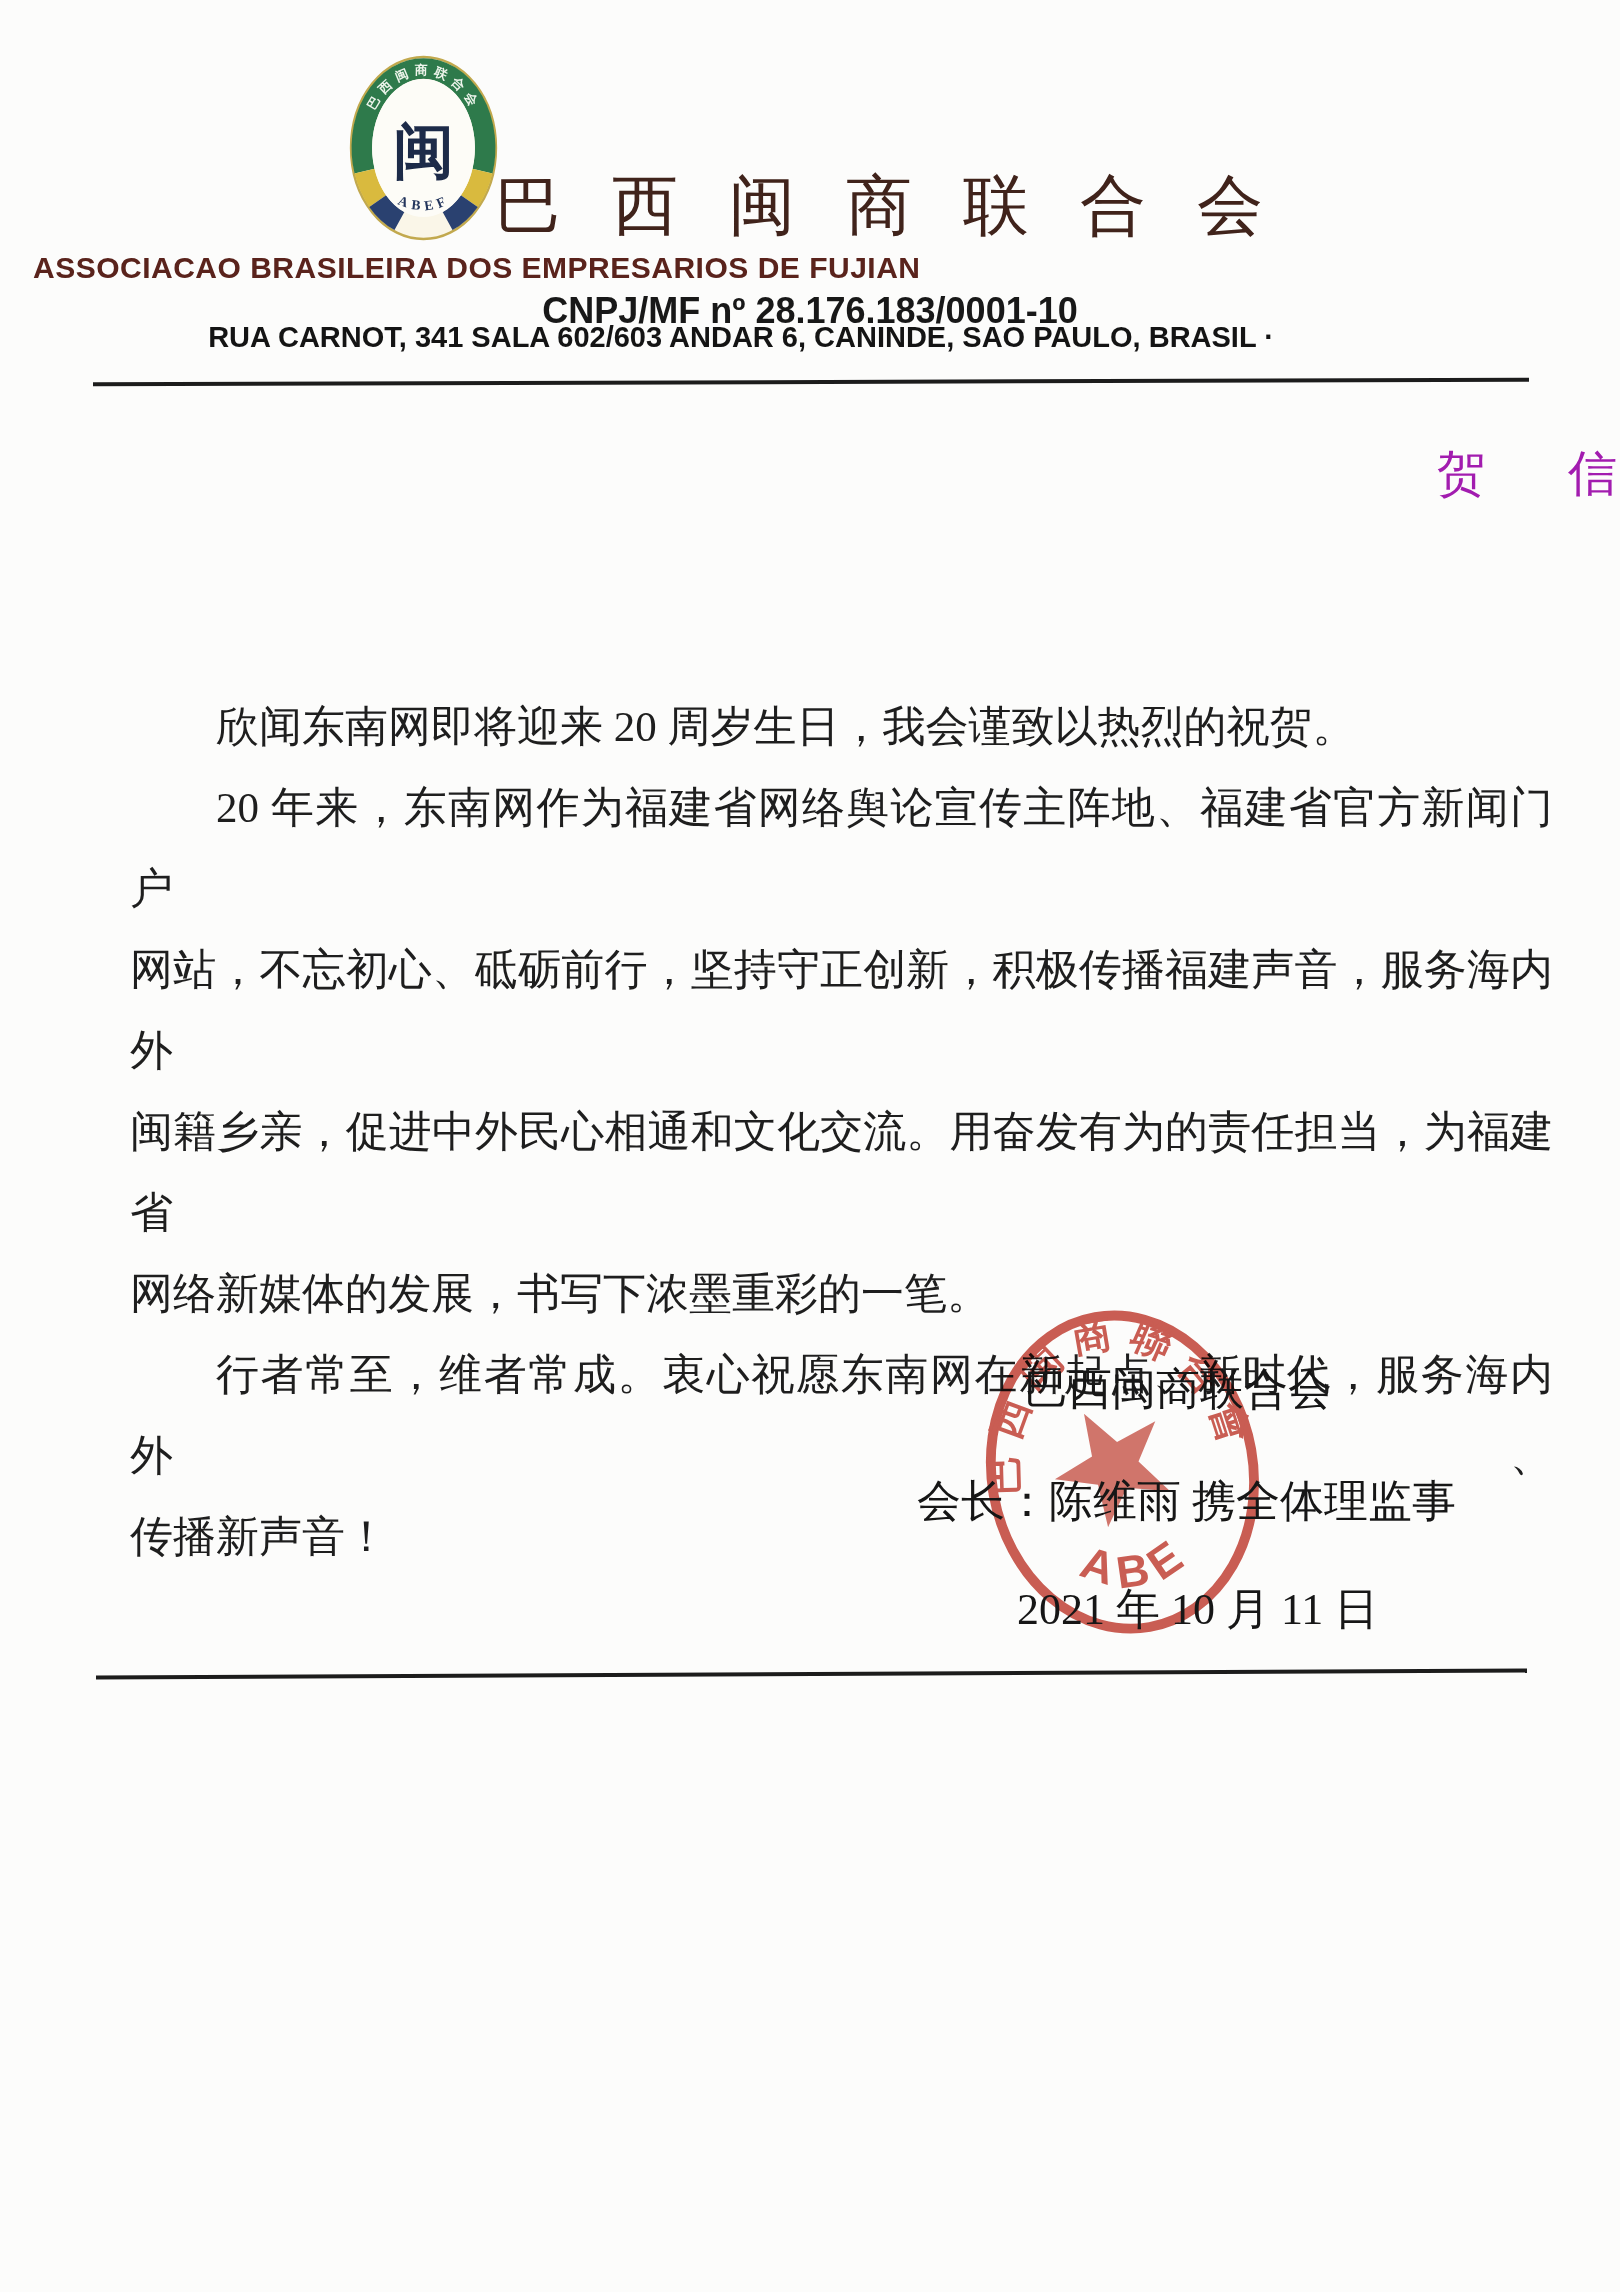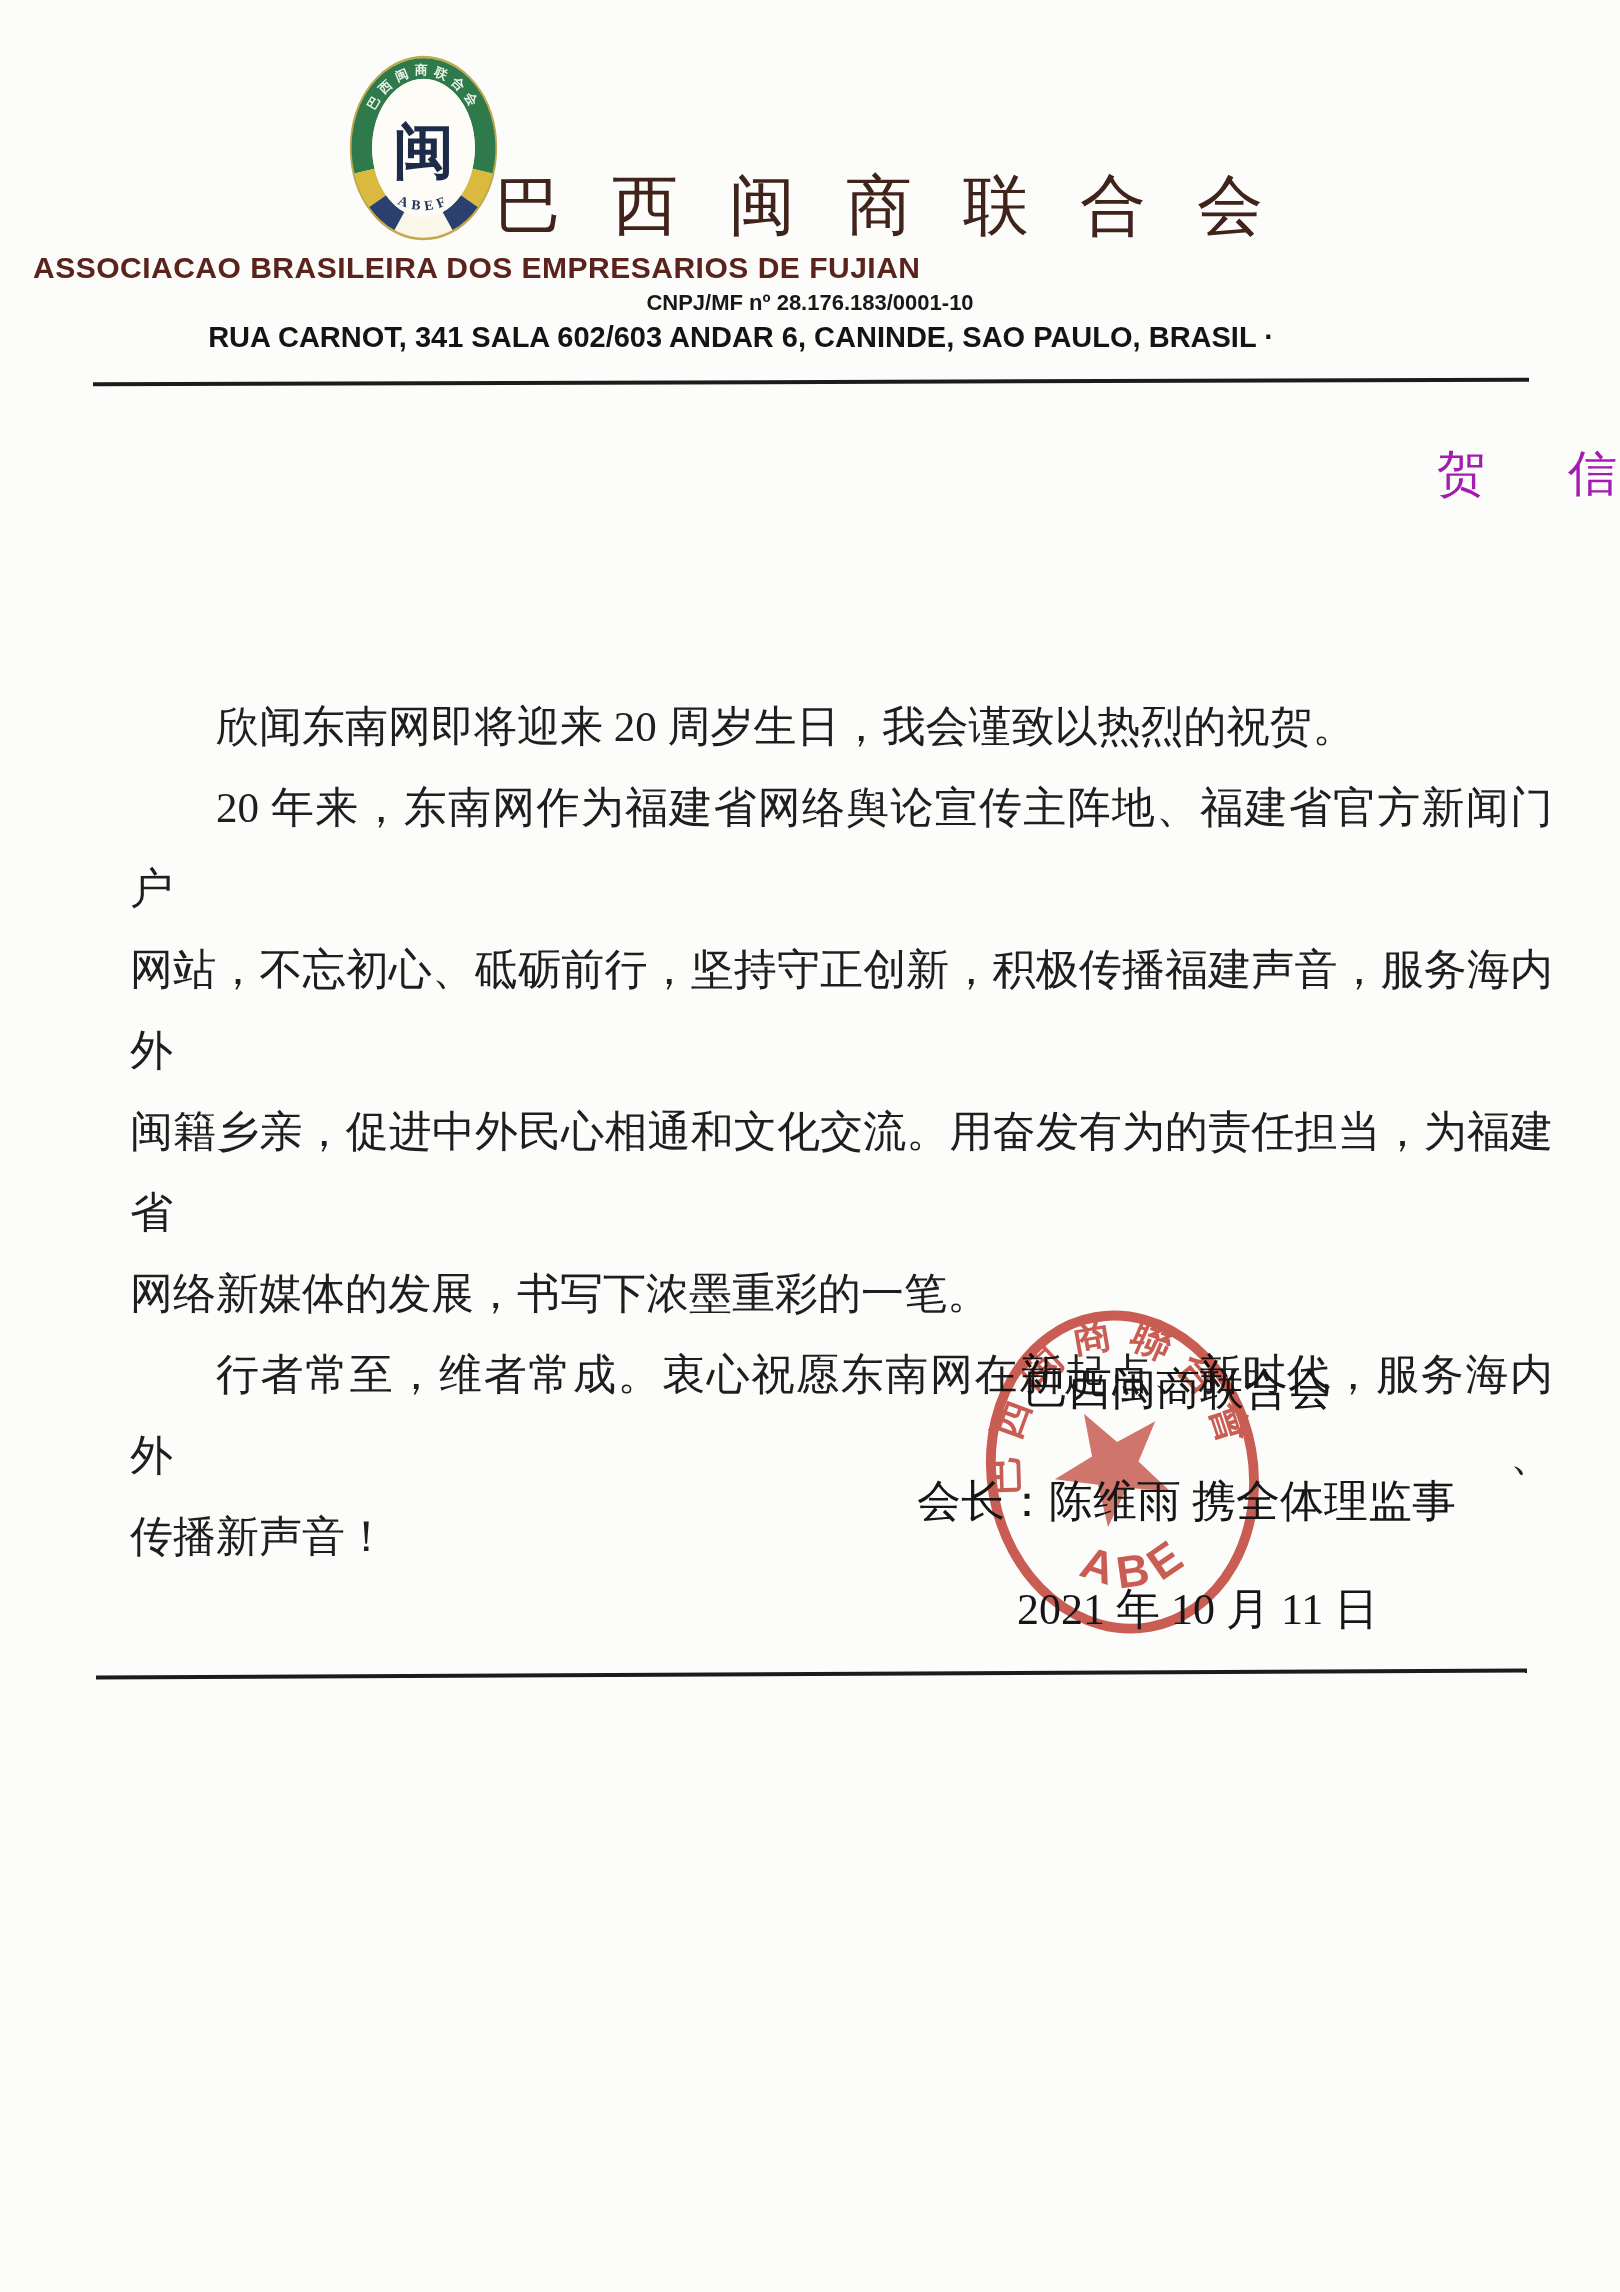--- a/index.html
+++ b/index.html
@@ -15,21 +15,21 @@
     letter-spacing:51px;white-space:nowrap;color:#40231b;font-weight:500;
   }
   .org-pt{
     position:absolute;left:0;top:251px;width:100%;text-align:left;
     font-family:"Liberation Sans","DejaVu Sans",sans-serif;font-weight:bold;
     font-size:30px;color:#5a231c;letter-spacing:0.5px;margin-left:33px;
   }
   .cnpj{
     position:absolute;left:0;top:290px;width:100%;text-align:center;
     font-family:"Liberation Sans","DejaVu Sans",sans-serif;font-weight:bold;
-    font-size:22px;color:#181818;
+    font-size:36px;color:#181818;
   }
   .addr{
     position:absolute;left:0;top:321px;width:100%;text-align:center;
     font-family:"Liberation Sans","DejaVu Sans",sans-serif;font-weight:bold;
     font-size:29px;color:#141414;transform:translateX(-69px);
   }
   .rule{position:absolute;background:#1c1c1c;height:3.9px;}
   .rule-top{left:93px;top:380px;width:1436px;transform:rotate(-0.18deg);}
   .rule-bottom{left:96px;top:1672px;width:1431px;transform:rotate(-0.28deg);}
   

